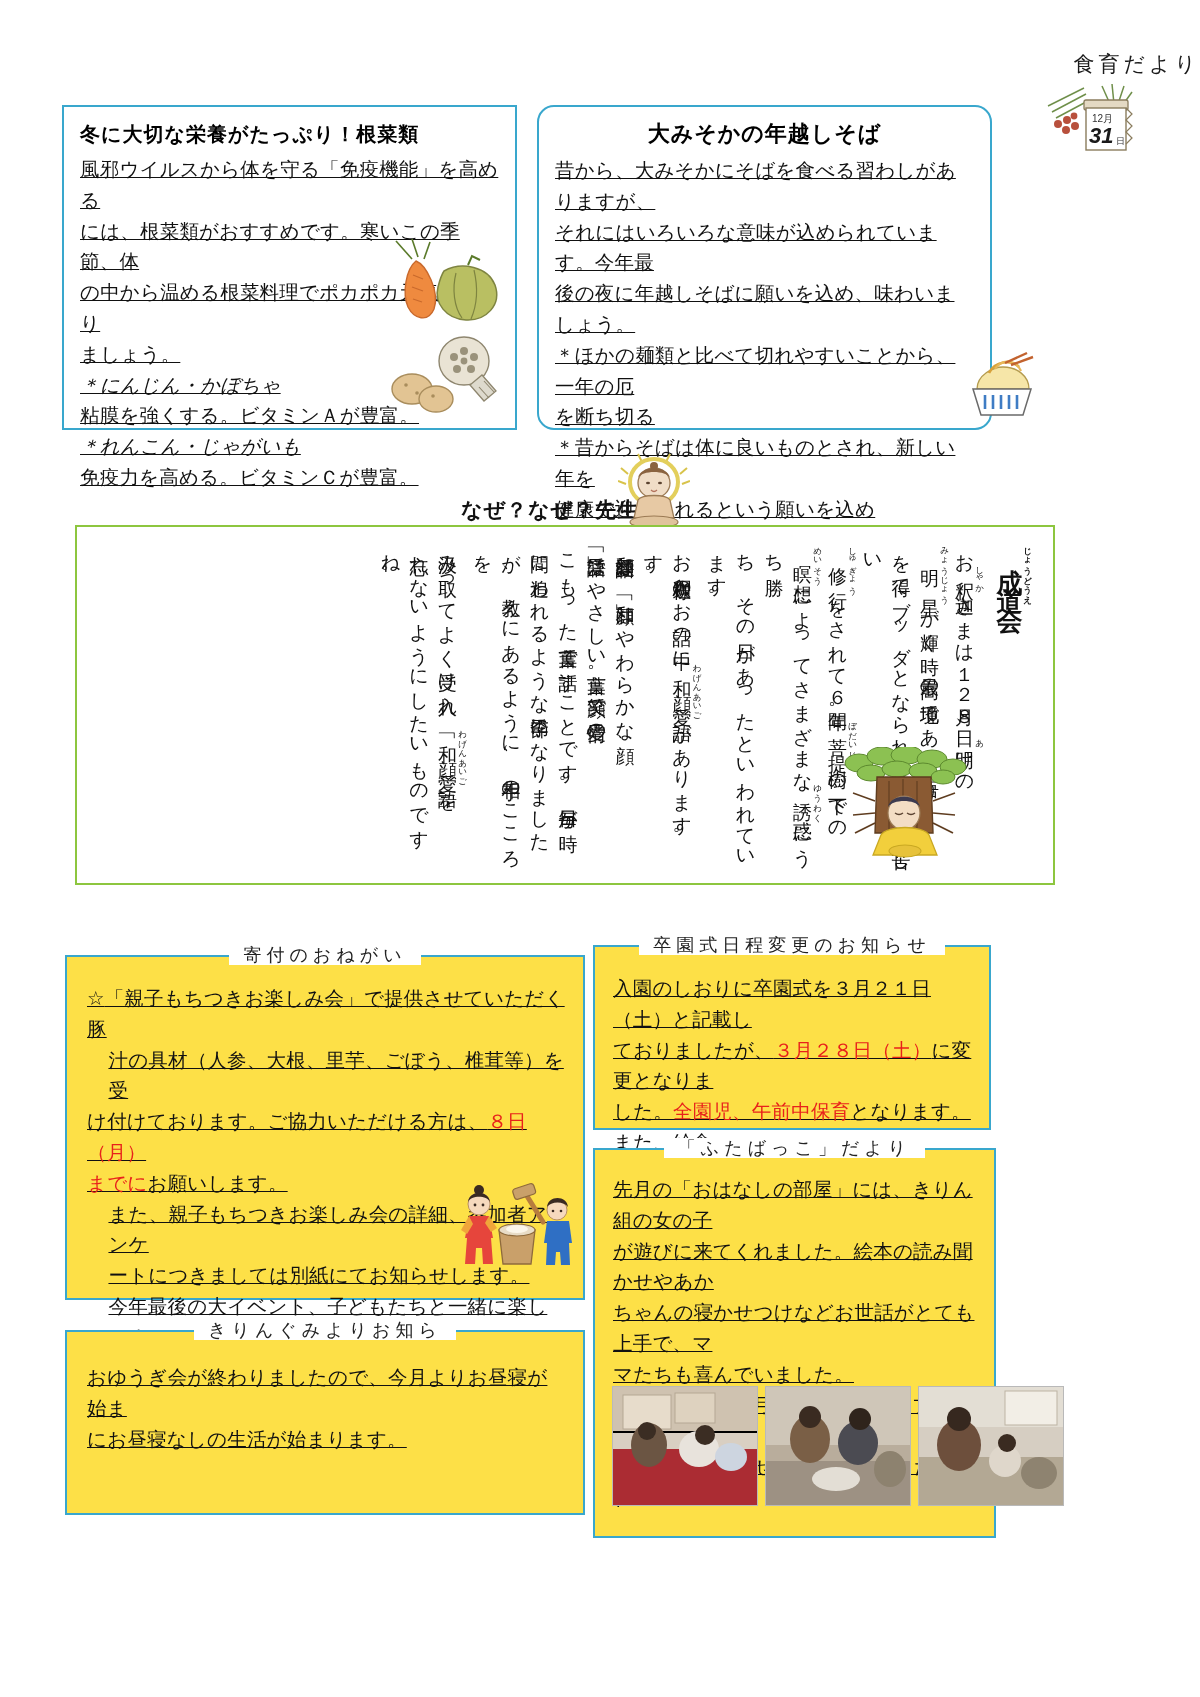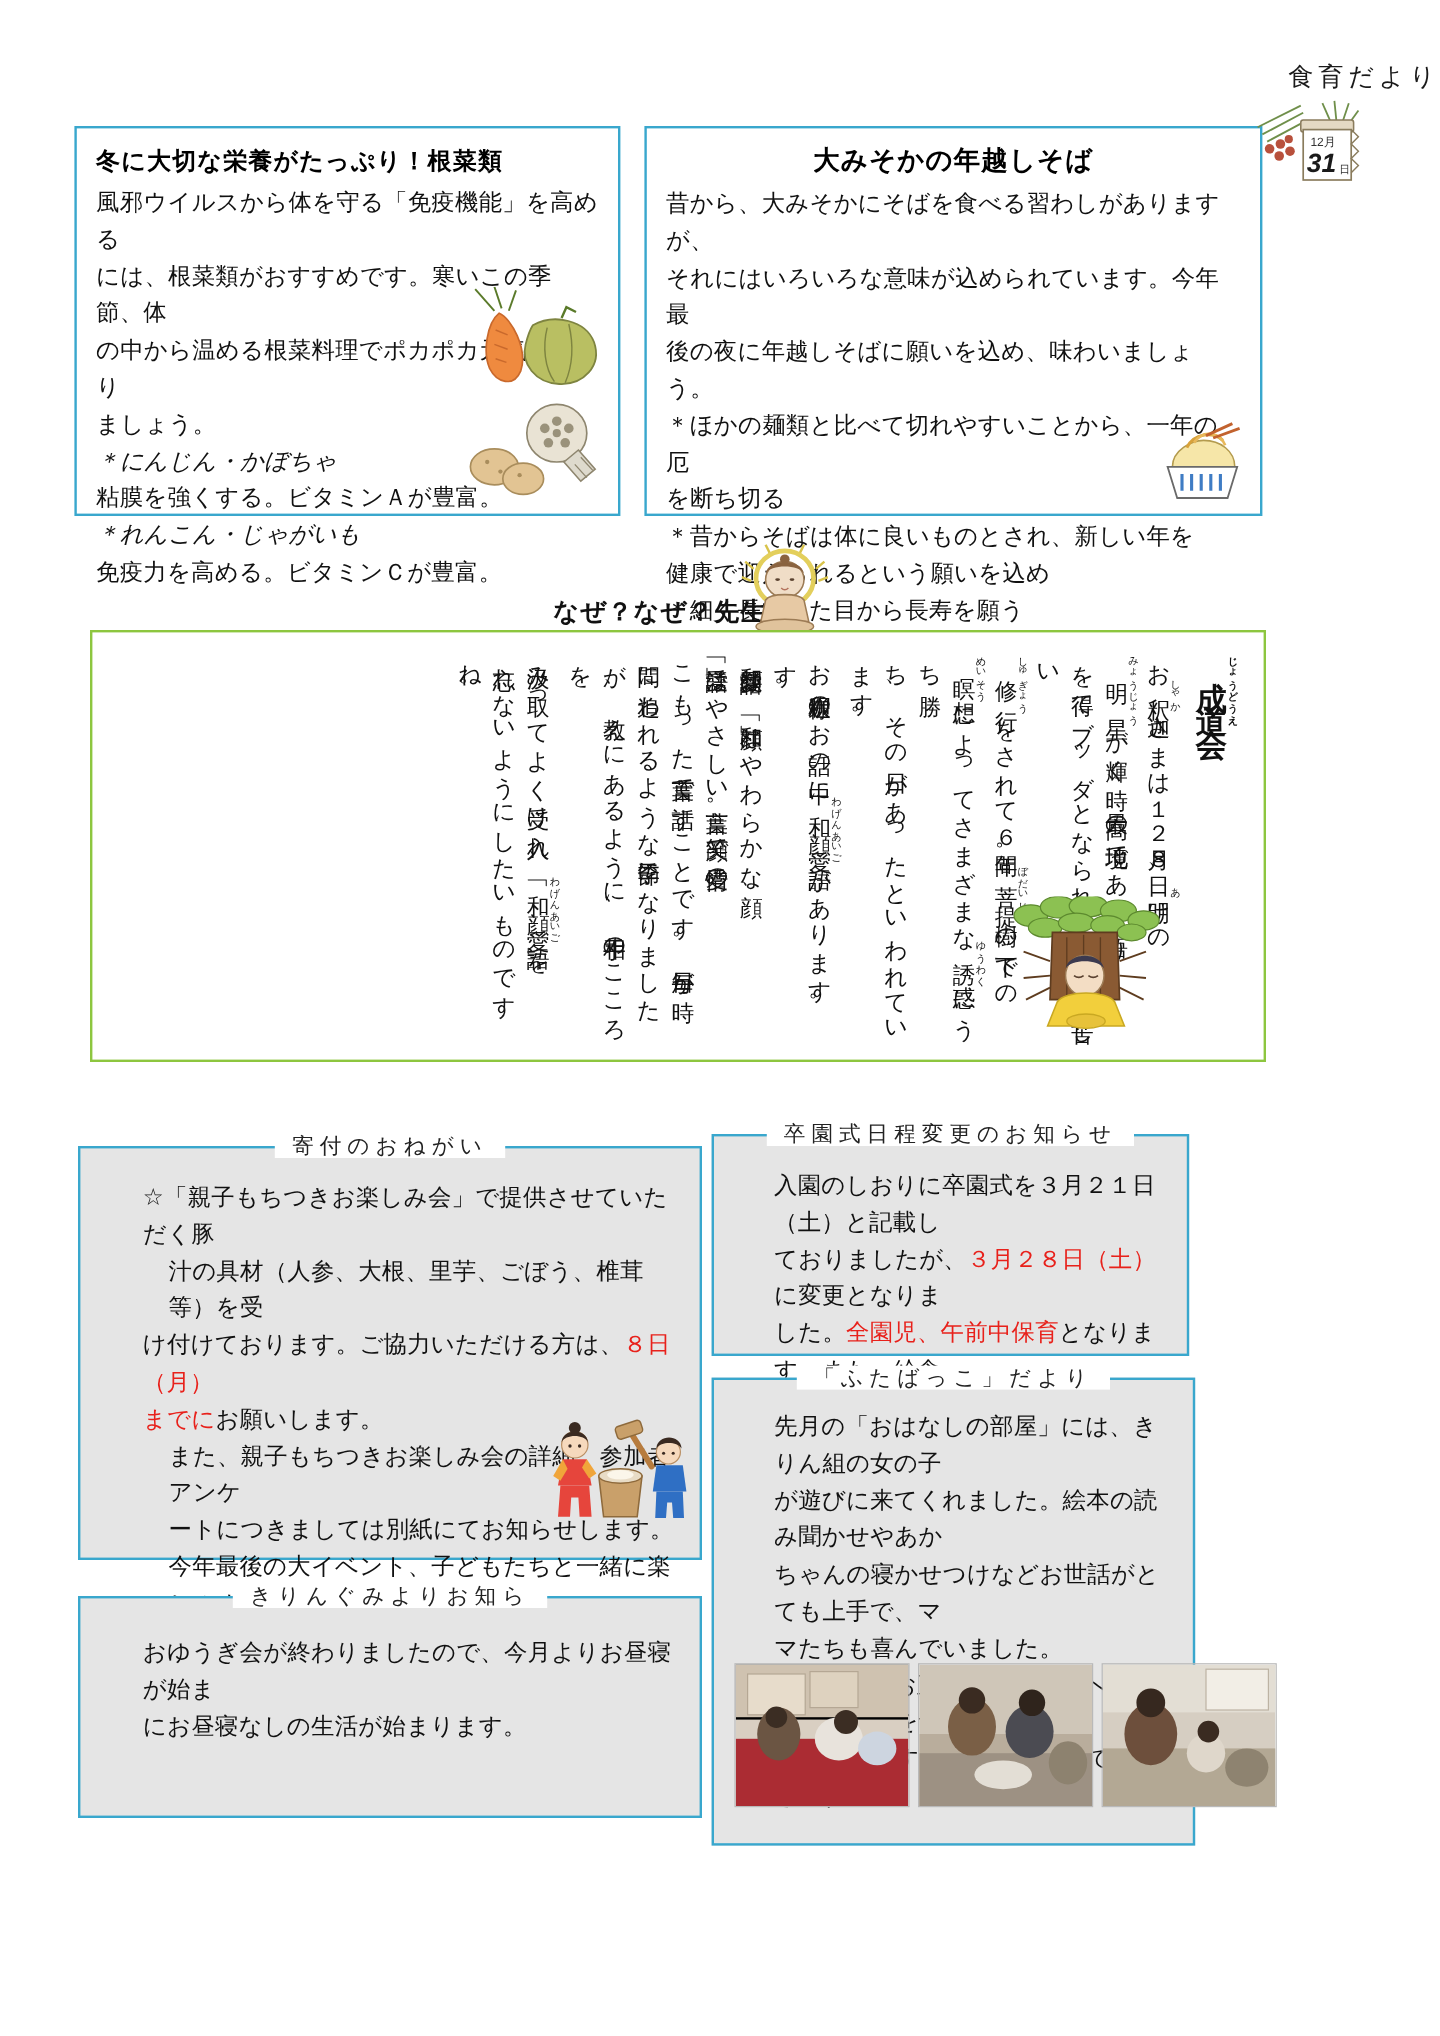--- a/index.html
+++ b/index.html
@@ -21,31 +21,31 @@
 
   
   .box{position:absolute;box-sizing:border-box;background:#fff;}
   .box-blue{border:2px solid #39a7cd;}
   .box-green{border:2px solid #8dc63f;}
 
   .hdr-center{
     text-align:center;font-weight:bold;font-size:21px;color:#000;
     letter-spacing:1px;
   }
-  .body-txt{font-size:19.5px;line-height:1.58;color:#111;letter-spacing:0.2px;}
+  .body-txt{font-size:19.5px;line-height:1.58;color:#111;letter-spacing:0.2px;text-decoration:underline;}
   .body-txt p{margin:0;}
   .ital{font-style:italic;}
 
   
   #box-nutrition{left:62px;top:105px;width:455px;height:325px;}
   #box-nutrition .inner{padding:14px 16px 0 16px;position:relative;height:100%;box-sizing:border-box;}
   #box-nutrition .hdr-center{font-size:20px;margin-bottom:6px;text-align:left;}
 
   
-  #box-soba{left:537px;top:105px;width:515px;height:325px;}
+  #box-soba{left:537px;top:105px;width:455px;height:325px;border-radius:17px;}
   #box-soba .inner{padding:12px 16px 0 16px;position:relative;height:100%;box-sizing:border-box;}
   #box-soba .hdr-center{margin-bottom:6px;font-size:22px;}
 
   
   .clip{position:absolute;pointer-events:none;}
 
   
   #naze-title{
     position:absolute;left:420px;top:496px;width:260px;text-align:center;
     font-weight:bold;font-size:21px;letter-spacing:1px;
@@ -62,21 +62,21 @@
     height:330px;white-space:pre-wrap;
   }
   .vtitle{
     writing-mode:vertical-rl;font-weight:bold;font-size:26px;letter-spacing:5px;
     height:330px;margin-left:8px;margin-right:10px;
   }
   ruby{ruby-position:over;}
   rt{font-size:8.5px;letter-spacing:0;}
 
   
-  .legend-box{position:absolute;box-sizing:border-box;border:2px solid #39a7cd;background:#e5e5e5;padding-left:32px;}
+  .legend-box{position:absolute;box-sizing:border-box;border:2px solid #39a7cd;background:#fde047;}
   .legend-label{
     position:absolute;top:-14px;left:0;width:100%;text-align:center;
     font-size:18px;letter-spacing:5px;color:#222;background:transparent;
   }
   .legend-label span{background:#fff;padding:0 14px;}
 
   #box-donation{left:65px;top:955px;width:520px;height:345px;}
   #box-donation .inner{padding:26px 18px 0 20px;}
   #box-kirin{left:65px;top:1330px;width:520px;height:185px;}
   #box-kirin .inner{padding:30px 18px 0 20px;}

